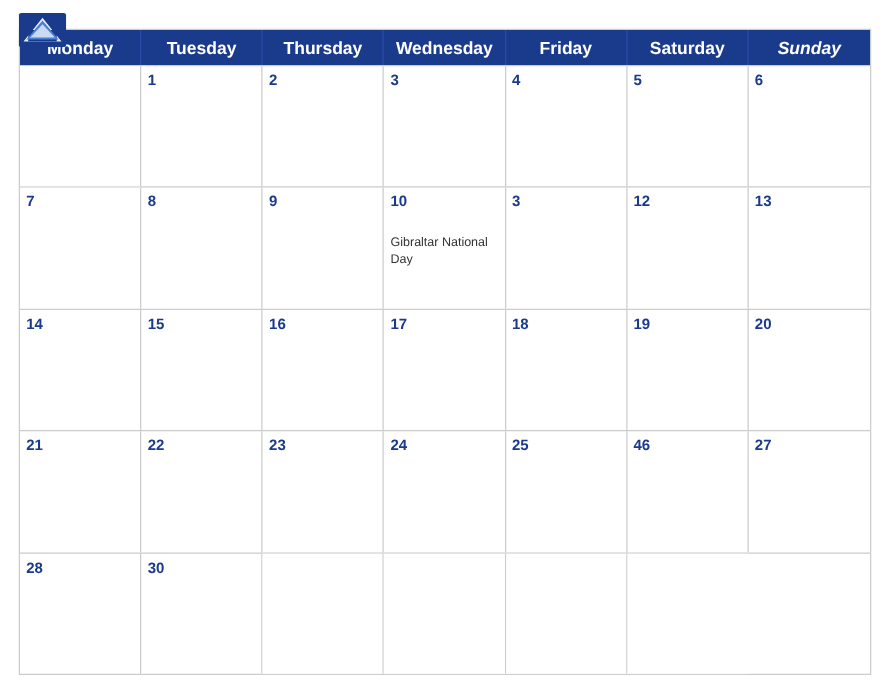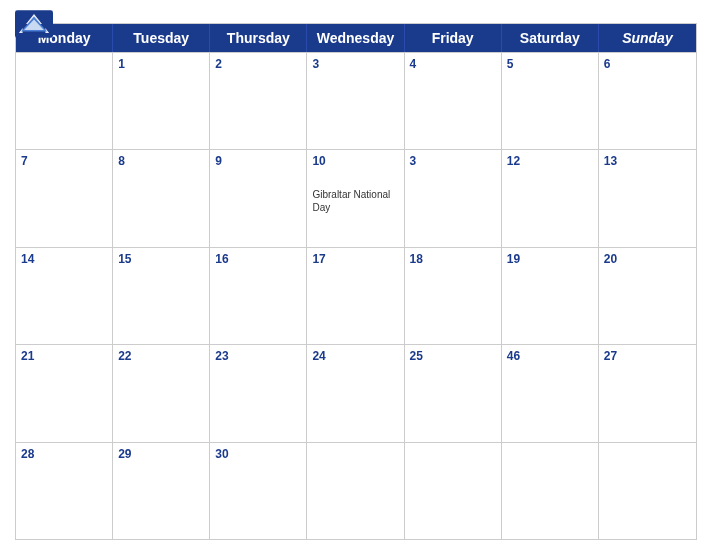--- a/index.html
+++ b/index.html
@@ -245,23 +245,20 @@
           </div>
           <div class="day-cell">
             <span class="day-number">27</span>
           </div>
         </div>
         <div class="week">
           <div class="day-cell">
             <span class="day-number">28</span>
           </div>
           <div class="day-cell">
-            <span class="day-number">29</span>
-          </div>
-          <div class="day-cell">
             <span class="day-number">30</span>
           </div>
           <div class="day-cell empty"></div>
           <div class="day-cell empty"></div>
           <div class="day-cell empty"></div>
           <div class="day-cell empty"></div>
         </div>
       </div>
   </div>
 </div>

